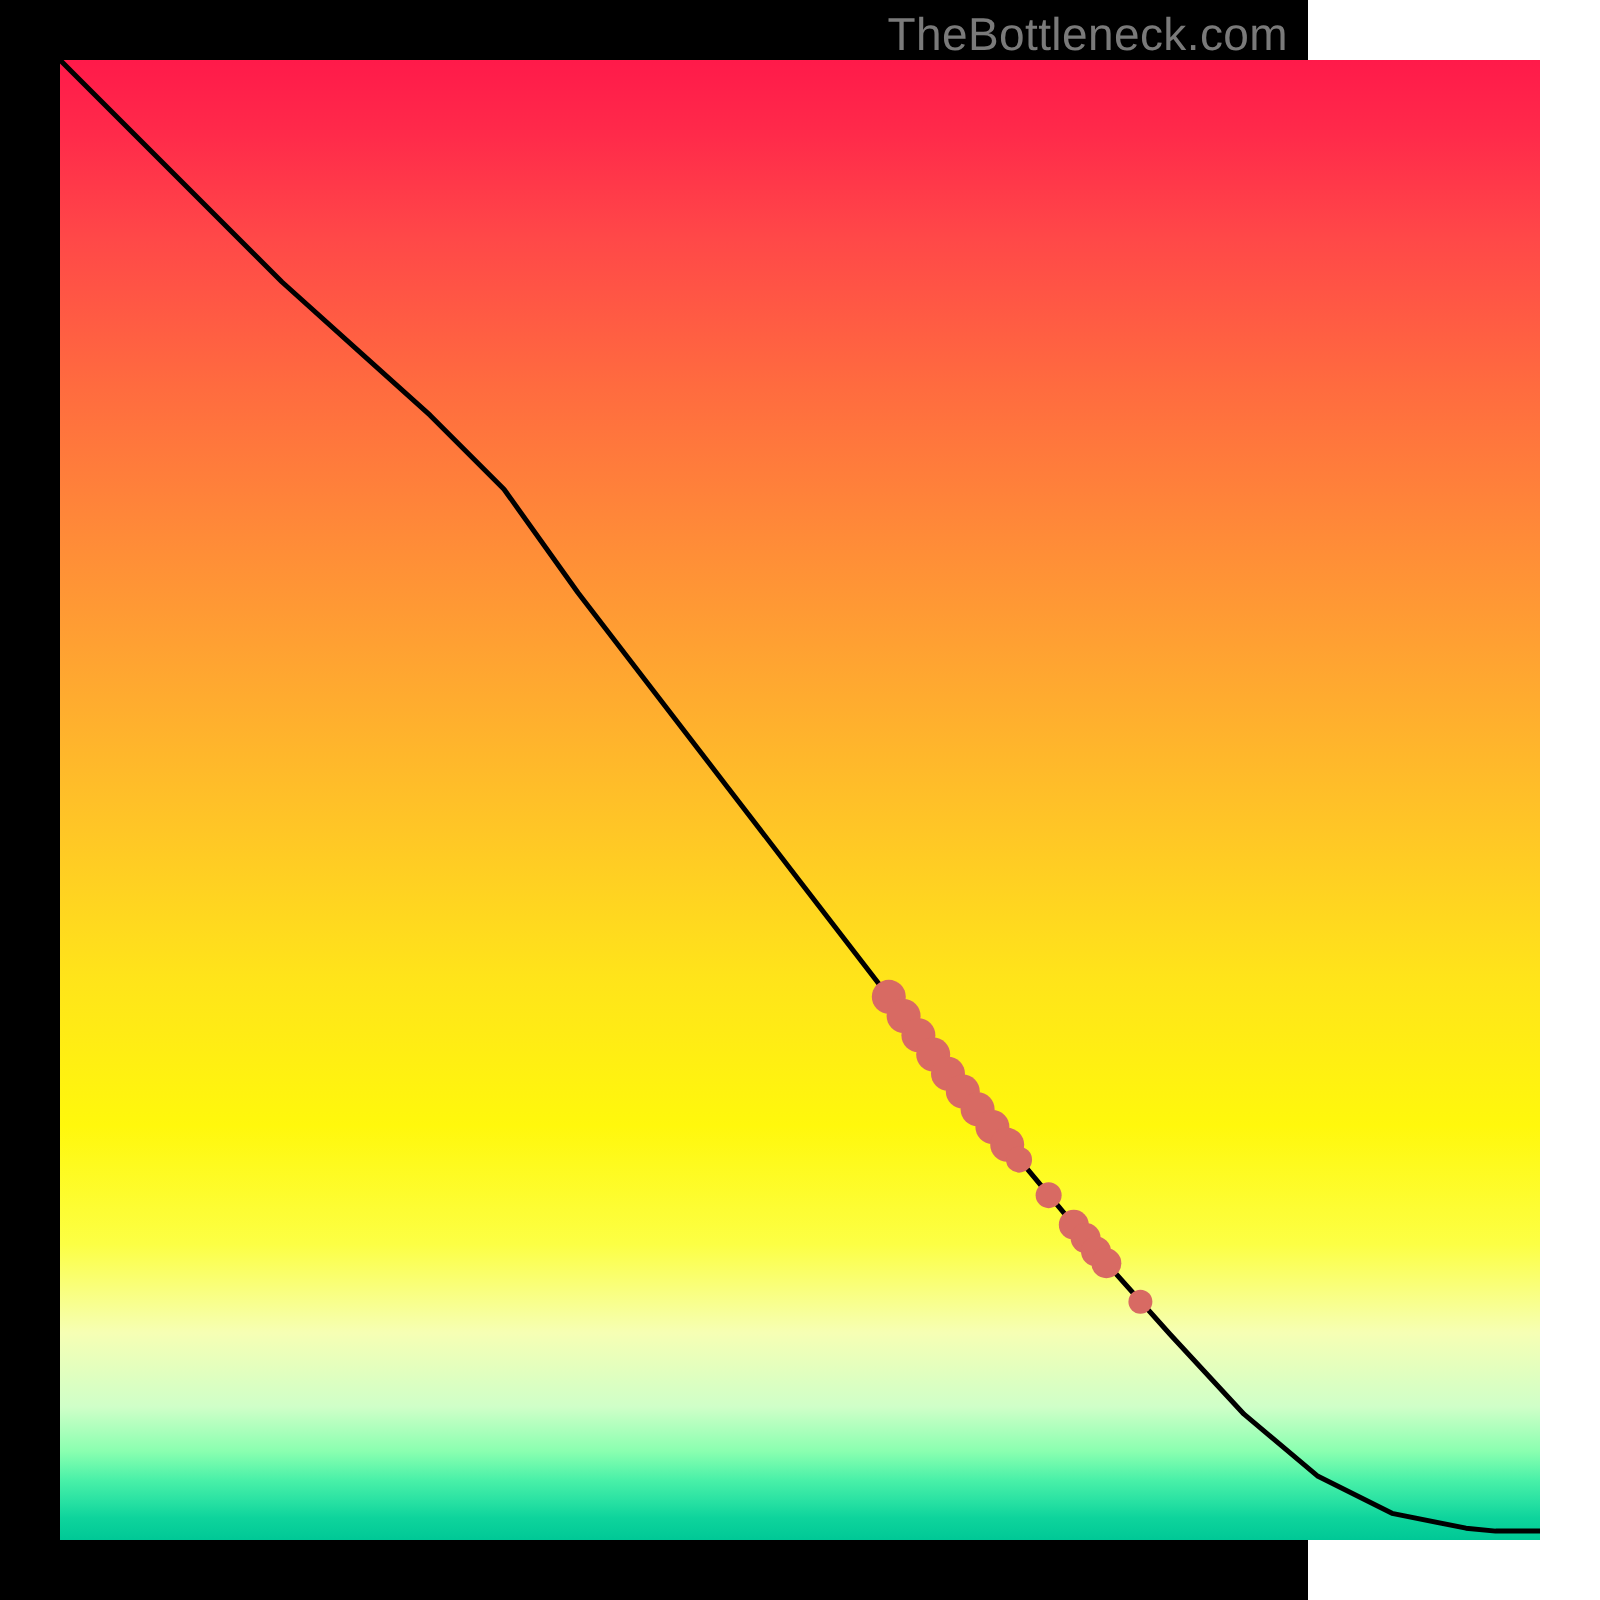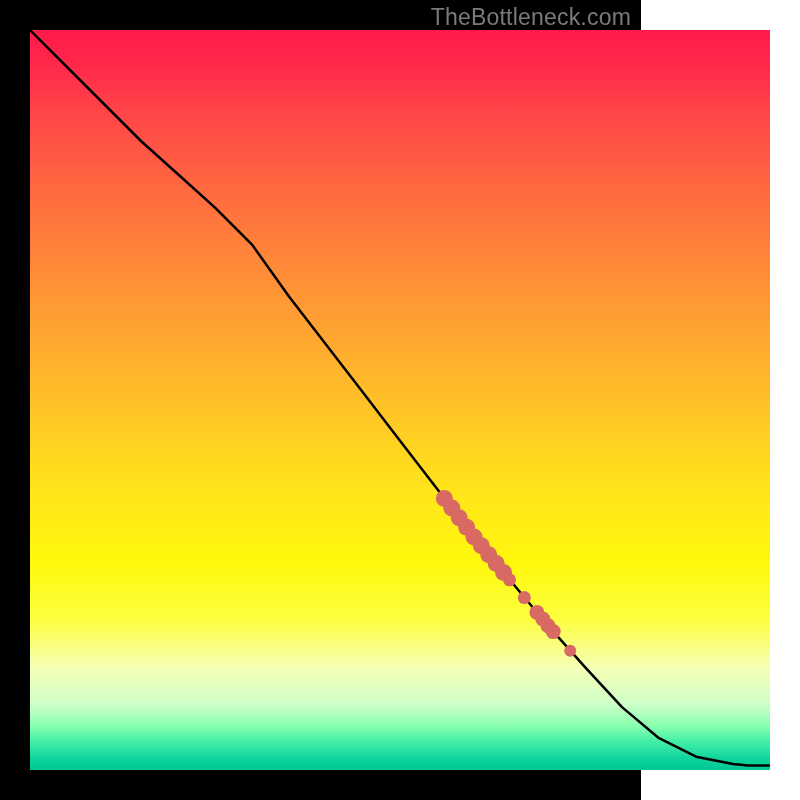--- a/index.html
+++ b/index.html
@@ -8,20 +8,21 @@
     width: 800px;
     height: 800px;
     overflow: hidden;
     font-family: Arial, Helvetica, sans-serif;
   }
   .canvas {
     position: relative;
     width: 641px;
     height: 800px;
     background: #000;
+    padding-left: 13px;
   }
   .plot-area {
     position: absolute;
     left: 30px;
     top: 30px;
     width: 740px;
     height: 740px;
     overflow: hidden;
   }
   .gradient-bg {

